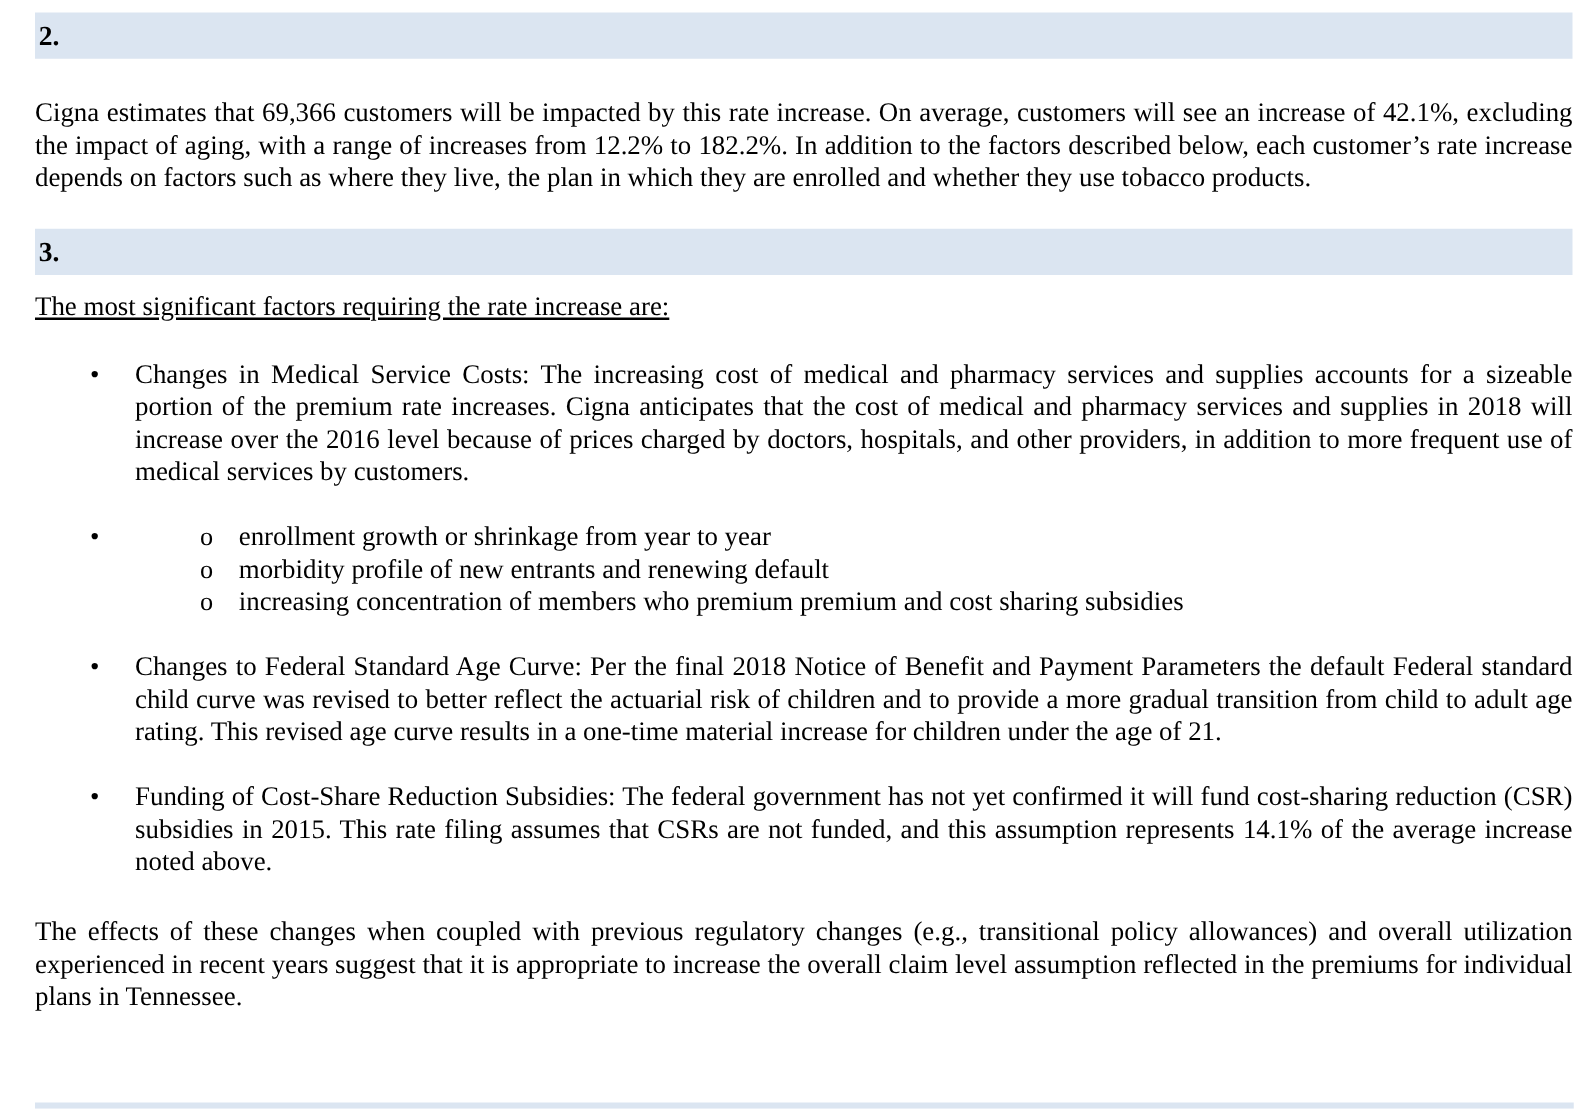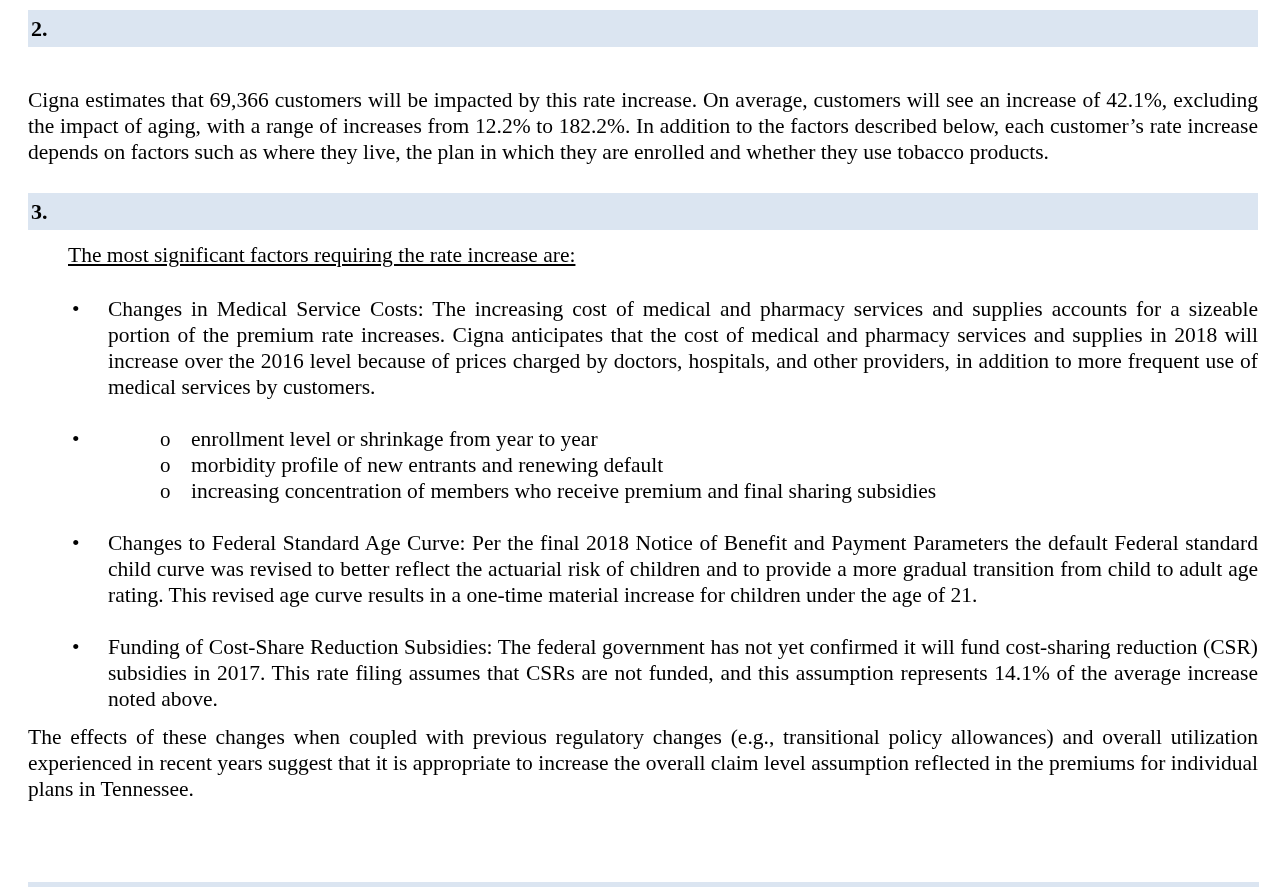--- a/index.html
+++ b/index.html
@@ -31,28 +31,28 @@
   }
   .section-number {
     width: 37px;
     flex: 0 0 37px;
   }
   .body-text {
     font-size: 21.5px;
     line-height: 26px;
     text-align: justify;
   }
-  .para-1 { margin-top: 40px; }
+  .para-1 { margin-top: 30px; }
   .band-2 { margin-top: 28px; }
   .intro-line {
     margin-top: 12px;
     font-size: 21.5px;
     line-height: 26px;
   }
-  .intro-line span { text-decoration: underline; margin-left: 40px; }
+  .intro-line span { text-decoration: underline; }
   .bullet-item {
     position: relative;
     padding-left: 80px;
     margin-top: 26px;
   }
   .bullet-item.first { margin-top: 28px; }
   .bullet-marker {
     position: absolute;
     left: 44px;
     top: 0;
@@ -67,21 +67,21 @@
     padding-left: 83px; 
     text-align: left;
   }
   .sub-marker {
     position: absolute;
     left: 52px;
     top: 0;
     font-size: 21px;
     line-height: 26px;
   }
-  .closing { margin-top: 12px; }
+  .closing { margin-top: 30px; }
   .next-band-sliver {
     position: absolute;
     left: 28px;
     right: 18px;
     bottom: 0;
     height: 5px;
     background: #dbe5f1;
   }
 </style>
 </head>
@@ -108,41 +108,41 @@
     <div class="bullet-item first">
       <span class="bullet-marker">•</span>
       <div class="body-text">Changes in Medical Service Costs: The increasing cost of medical and pharmacy services and supplies accounts for a sizeable portion of the premium rate increases.  Cigna anticipates that the cost of medical and pharmacy services and supplies in 2018 will increase over the 2016 level because of prices charged by doctors, hospitals, and other providers, in addition to more frequent use of medical services by customers.</div>
     </div>
 
     <div class="bullet-item">
       <span class="bullet-marker">•</span>
       <div class="sub-list">
         <div class="sub-item body-text">
           <span class="sub-marker">o</span>
-          <span>enrollment level or shrinkage from year to year</span>
+          <span>enrollment growth or shrinkage from year to year</span>
         </div>
         <div class="sub-item body-text">
           <span class="sub-marker">o</span>
           <span>morbidity profile of new entrants and renewing default</span>
         </div>
         <div class="sub-item body-text">
           <span class="sub-marker">o</span>
-          <span>increasing concentration of members who receive premium and final sharing subsidies</span>
+          <span>increasing concentration of members who premium premium and cost sharing subsidies</span>
         </div>
       </div>
     </div>
 
     <div class="bullet-item">
       <span class="bullet-marker">•</span>
       <div class="body-text">Changes to Federal Standard Age Curve: Per the final 2018 Notice of Benefit and Payment Parameters the default Federal standard child curve was revised to better reflect the actuarial risk of children and to provide a more gradual transition from child to adult age rating. This revised age curve results in a one-time material increase for children under the age of 21.</div>
     </div>
 
     <div class="bullet-item">
       <span class="bullet-marker">•</span>
-      <div class="body-text">Funding of Cost-Share Reduction Subsidies: The federal government has not yet confirmed it will fund cost-sharing reduction (CSR) subsidies in 2017. This rate filing assumes that CSRs are not funded, and this assumption represents 14.1% of the average increase noted above.</div>
+      <div class="body-text">Funding of Cost-Share Reduction Subsidies: The federal government has not yet confirmed it will fund cost-sharing reduction (CSR) subsidies in 2015. This rate filing assumes that CSRs are not funded, and this assumption represents 14.1% of the average increase noted above.</div>
     </div>
 
   </div>
 
   <div class="body-text closing">The effects of these changes when coupled with previous regulatory changes (e.g., transitional policy allowances) and overall utilization experienced in recent years suggest that it is appropriate to increase the overall claim level assumption reflected in the premiums for individual plans in Tennessee.</div>
 
 </div>
 
 <div class="next-band-sliver"></div>
 

